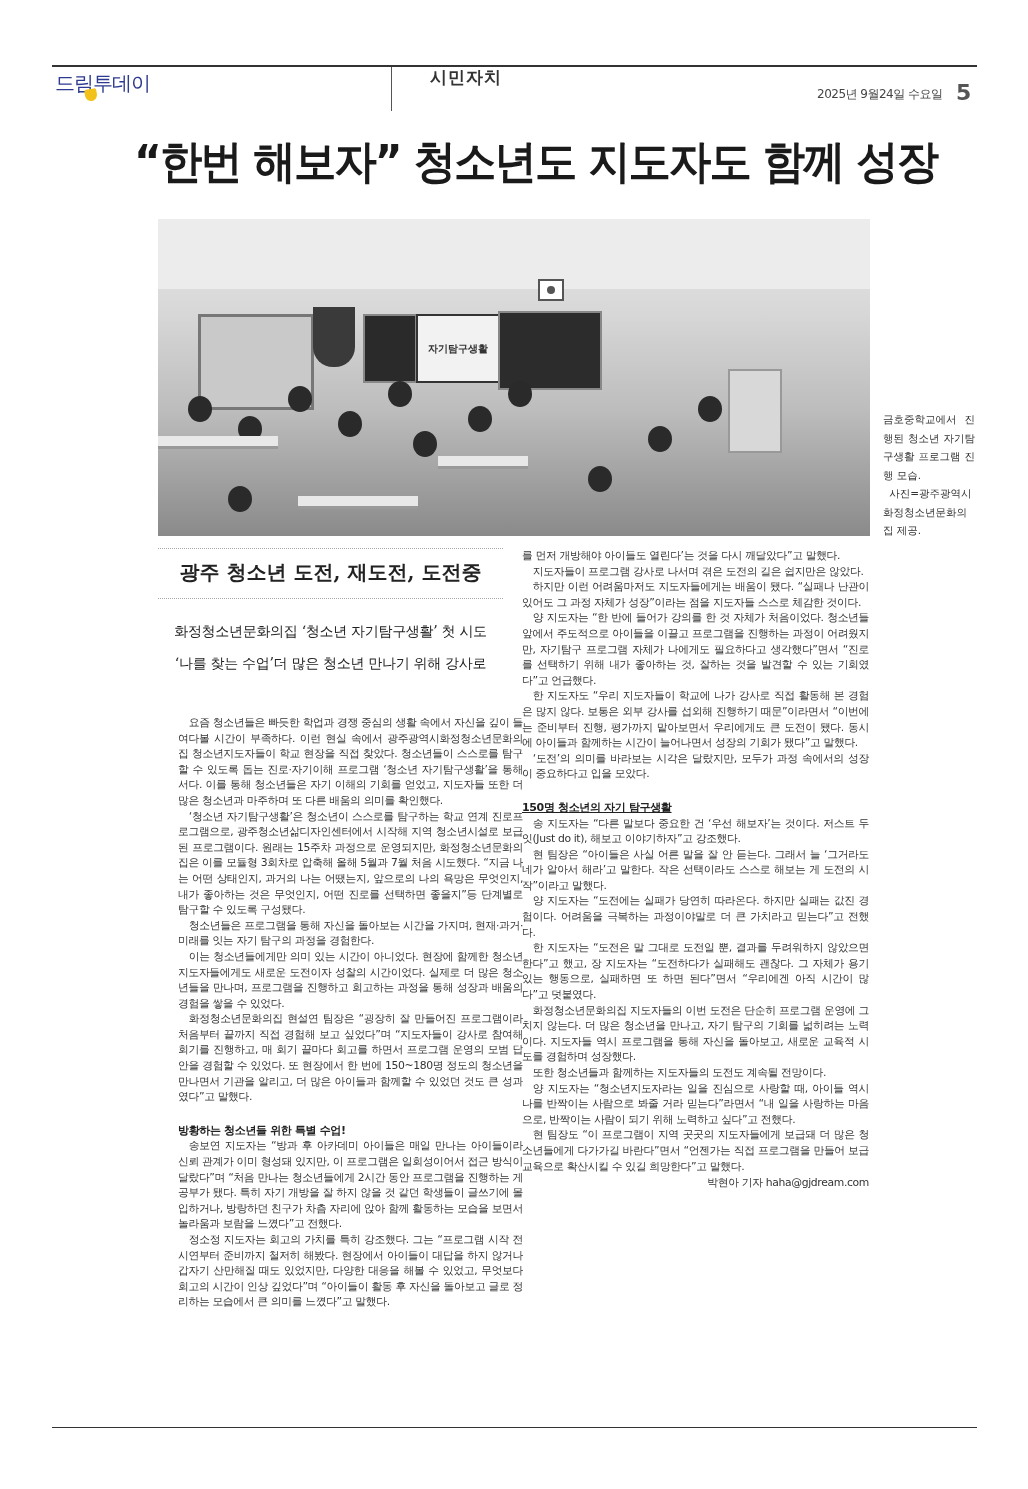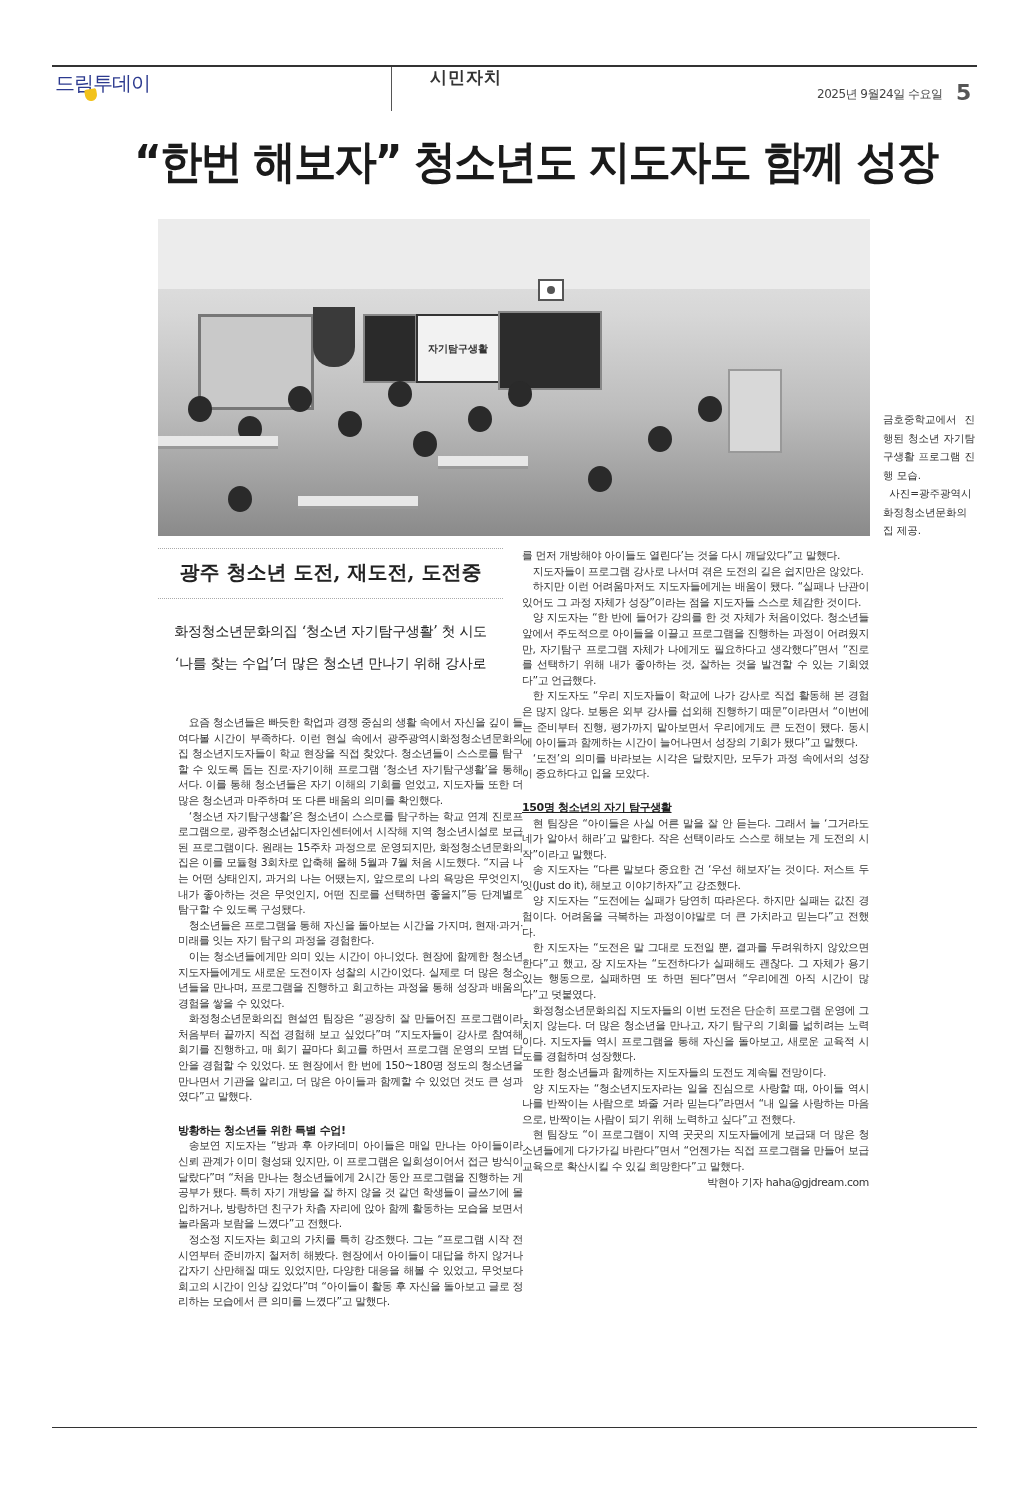--- a/index.html
+++ b/index.html
@@ -108,22 +108,22 @@
 </div>
 
 <div class="col col2">
   <p class="cont">를 먼저 개방해야 아이들도 열린다’는 것을 다시 깨달았다”고 말했다.</p>
   <p>지도자들이 프로그램 강사로 나서며 겪은 도전의 길은 쉽지만은 않았다.</p>
   <p>하지만 이런 어려움마저도 지도자들에게는 배움이 됐다. “실패나 난관이 있어도 그 과정 자체가 성장”이라는 점을 지도자들 스스로 체감한 것이다.</p>
   <p>양 지도자는 “한 반에 들어가 강의를 한 것 자체가 처음이었다. 청소년들 앞에서 주도적으로 아이들을 이끌고 프로그램을 진행하는 과정이 어려웠지만, 자기탐구 프로그램 자체가 나에게도 필요하다고 생각했다”면서 “진로를 선택하기 위해 내가 좋아하는 것, 잘하는 것을 발견할 수 있는 기회였다”고 언급했다.</p>
   <p>한 지도자도 “우리 지도자들이 학교에 나가 강사로 직접 활동해 본 경험은 많지 않다. 보통은 외부 강사를 섭외해 진행하기 때문”이라면서 “이번에는 준비부터 진행, 평가까지 맡아보면서 우리에게도 큰 도전이 됐다. 동시에 아이들과 함께하는 시간이 늘어나면서 성장의 기회가 됐다”고 말했다.</p>
   <p>‘도전’의 의미를 바라보는 시각은 달랐지만, 모두가 과정 속에서의 성장이 중요하다고 입을 모았다.</p>
   <h4 style="margin-top:18px;text-decoration:underline;">150명 청소년의 자기 탐구생활</h4>
+  <p>송 지도자는 “다른 말보다 중요한 건 ‘우선 해보자’는 것이다. 저스트 두 잇(Just do it), 해보고 이야기하자”고 강조했다.</p>
   <p>현 팀장은 “아이들은 사실 어른 말을 잘 안 듣는다. 그래서 늘 ‘그거라도 네가 알아서 해라’고 말한다. 작은 선택이라도 스스로 해보는 게 도전의 시작”이라고 말했다.</p>
-  <p>송 지도자는 “다른 말보다 중요한 건 ‘우선 해보자’는 것이다. 저스트 두 잇(Just do it), 해보고 이야기하자”고 강조했다.</p>
   <p>양 지도자는 “도전에는 실패가 당연히 따라온다. 하지만 실패는 값진 경험이다. 어려움을 극복하는 과정이야말로 더 큰 가치라고 믿는다”고 전했다.</p>
   <p>한 지도자는 “도전은 말 그대로 도전일 뿐, 결과를 두려워하지 않았으면 한다”고 했고, 장 지도자는 “도전하다가 실패해도 괜찮다. 그 자체가 용기 있는 행동으로, 실패하면 또 하면 된다”면서 “우리에겐 아직 시간이 많다”고 덧붙였다.</p>
   <p>화정청소년문화의집 지도자들의 이번 도전은 단순히 프로그램 운영에 그치지 않는다. 더 많은 청소년을 만나고, 자기 탐구의 기회를 넓히려는 노력이다. 지도자들 역시 프로그램을 통해 자신을 돌아보고, 새로운 교육적 시도를 경험하며 성장했다.</p>
   <p>또한 청소년들과 함께하는 지도자들의 도전도 계속될 전망이다.</p>
   <p>양 지도자는 “청소년지도자라는 일을 진심으로 사랑할 때, 아이들 역시 나를 반짝이는 사람으로 봐줄 거라 믿는다”라면서 “내 일을 사랑하는 마음으로, 반짝이는 사람이 되기 위해 노력하고 싶다”고 전했다.</p>
   <p>현 팀장도 “이 프로그램이 지역 곳곳의 지도자들에게 보급돼 더 많은 청소년들에게 다가가길 바란다”면서 “언젠가는 직접 프로그램을 만들어 보급 교육으로 확산시킬 수 있길 희망한다”고 말했다.</p>
   <div class="byline">박현아 기자 haha@gjdream.com</div>
 </div>
 
 <div class="bottom-rule"></div>

